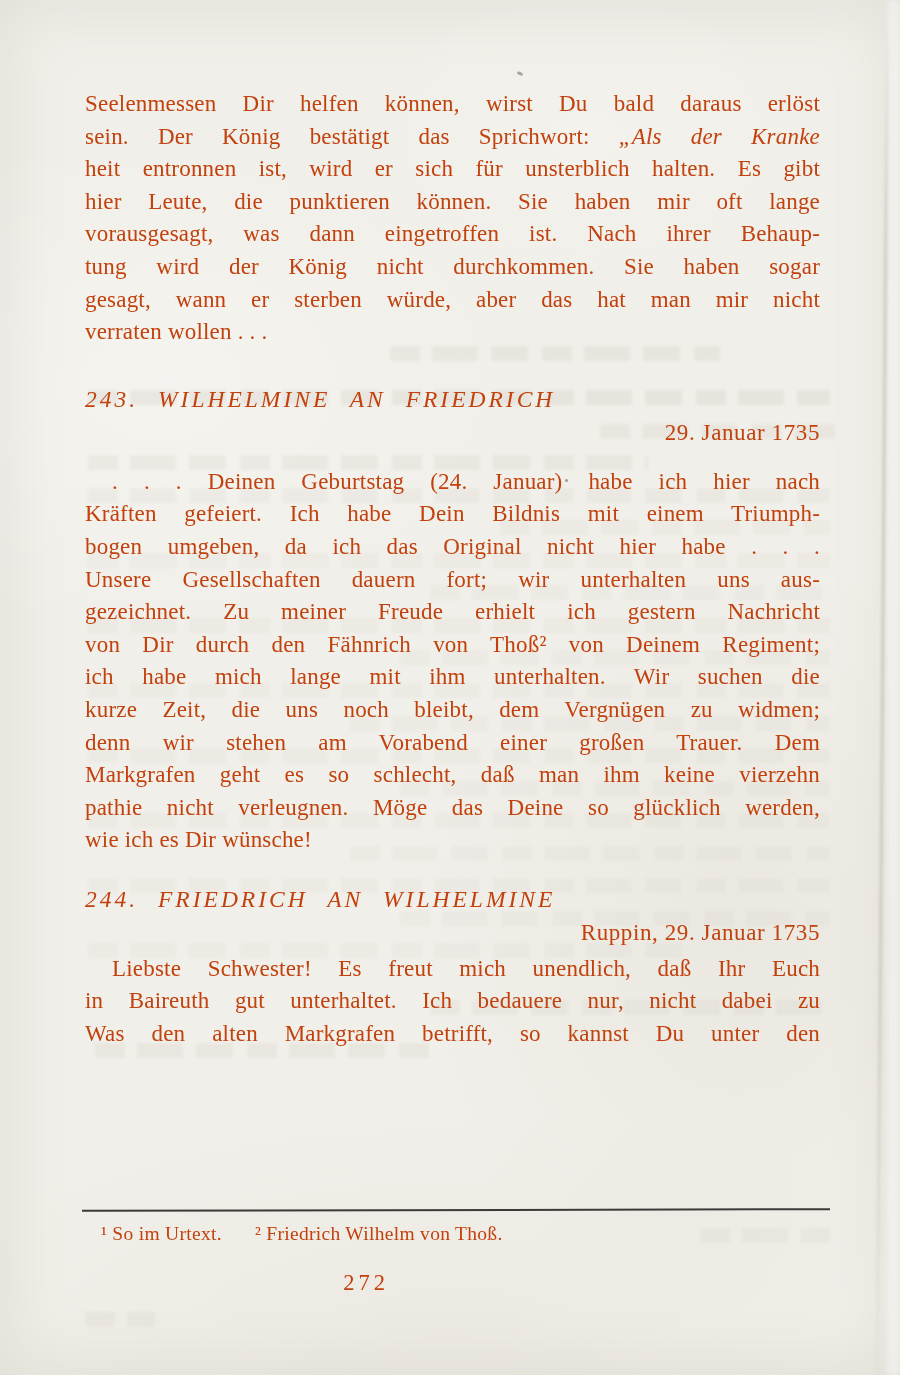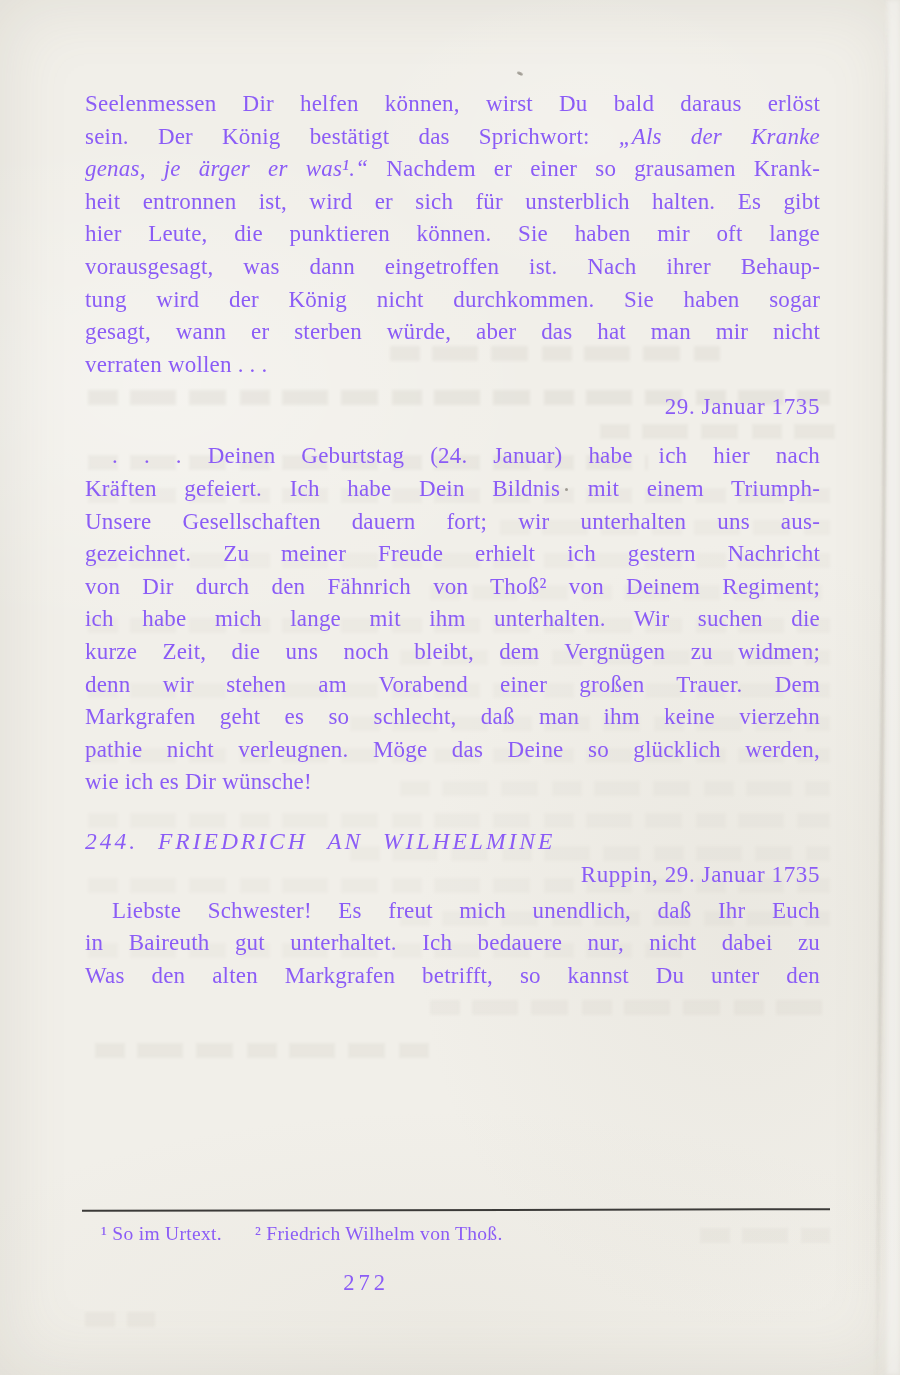--- a/index.html
+++ b/index.html
@@ -5,21 +5,21 @@
   html, body {
     margin: 0; padding: 0;
     width: 900px; height: 1375px;
     overflow: hidden;
   }
   .page {
     position: relative;
     width: 900px; height: 1375px;
     background: #f1efe9;
     font-family: "Liberation Serif", "DejaVu Serif", serif;
-    color: #8b5cf6;
+    color: #c2410c;
     box-shadow: inset 0 0 70px rgba(120,110,90,.14);
     overflow: hidden;
   }
   
   .page::before {
     content: '';
     position: absolute; inset: 0;
     background:
       radial-gradient(ellipse 620px 420px at 18% 28%, rgba(255,255,255,.28), transparent 62%),
       radial-gradient(ellipse 520px 640px at 82% 68%, rgba(190,185,170,.13), transparent 62%),
@@ -86,21 +86,21 @@
     word-spacing: 11px;
     white-space: nowrap;
   }
   .dateline {
     text-align: right;
     line-height: 33px;
     letter-spacing: .6px;
   }
   
   .s1 { margin-top: 34px; }
-  .s2 { margin-top: 9px;  }
+  .s2 {  }
   .s3 { margin-top: 17px; }
   .s4 { margin-top: 26px; }
   .s5 { }
   .s6 { margin-top: 4px;  }
 
   .rule {
     position: absolute;
     left: 82px; top: 1209px; width: 748px; height: 2px;
     background: #3b3a38;
     transform: rotate(-.12deg);
@@ -150,32 +150,33 @@
       <div class="ghost" style="left: 430px; top: 1000px; width: 400px; opacity: 0.1;"></div>
       <div class="ghost" style="left: 95px; top: 1043px; width: 335px; opacity: 0.13;"></div>
       <div class="ghost" style="left: 700px; top: 1228px; width: 130px; opacity: 0.09;"></div>
       <div class="ghost" style="left: 85px; top: 1312px; width: 70px; opacity: 0.1;"></div>
     </div>
 
   <div class="textblock" id="content">
       <div class="para s0">
         <div class="pline"><span>Seelenmessen Dir helfen können, wirst Du bald daraus erlöst</span></div>
         <div class="pline"><span>sein. Der König bestätigt das Sprichwort: </span><em>„Als der Kranke</em></div>
-        <div class="pline"><em>genas, je ärger er was¹.“</em><span> Nachdem er einer so grausamen Krank-</span></div>
         <div class="pline"><span>heit entronnen ist, wird er sich für unsterblich halten. Es gibt</span></div>
         <div class="pline"><span>hier Leute, die punktieren können. Sie haben mir oft lange</span></div>
         <div class="pline"><span>vorausgesagt, was dann eingetroffen ist. Nach ihrer Behaup-</span></div>
         <div class="pline"><span>tung wird der König nicht durchkommen. Sie haben sogar</span></div>
         <div class="pline"><span>gesagt, wann er sterben würde, aber das hat man mir nicht</span></div>
         <div class="pline noJust"><span>verraten wollen . . .</span></div>
       </div>
+      <div class="heading s1">243. WILHELMINE AN FRIEDRICH</div>
       <div class="dateline s2">29. Januar 1735</div>
       <div class="para s3">
         <div class="pline indent"><span>. . . Deinen Geburtstag (24. Januar) habe ich hier nach</span></div>
         <div class="pline"><span>Kräften gefeiert. Ich habe Dein Bildnis mit einem Triumph-</span></div>
+        <div class="pline"><span>bogen umgeben, da ich das Original nicht hier habe . . .</span></div>
         <div class="pline"><span>Unsere Gesellschaften dauern fort; wir unterhalten uns aus-</span></div>
         <div class="pline"><span>gezeichnet. Zu meiner Freude erhielt ich gestern Nachricht</span></div>
         <div class="pline"><span>von Dir durch den Fähnrich von Thoß² von Deinem Regiment;</span></div>
         <div class="pline"><span>ich habe mich lange mit ihm unterhalten. Wir suchen die</span></div>
         <div class="pline"><span>kurze Zeit, die uns noch bleibt, dem Vergnügen zu widmen;</span></div>
         <div class="pline"><span>denn wir stehen am Vorabend einer großen Trauer. Dem</span></div>
         <div class="pline"><span>Markgrafen geht es so schlecht, daß man ihm keine vierzehn</span></div>
         <div class="pline"><span>pathie nicht verleugnen. Möge das Deine so glücklich werden,</span></div>
         <div class="pline noJust"><span>wie ich es Dir wünsche!</span></div>
       </div>

